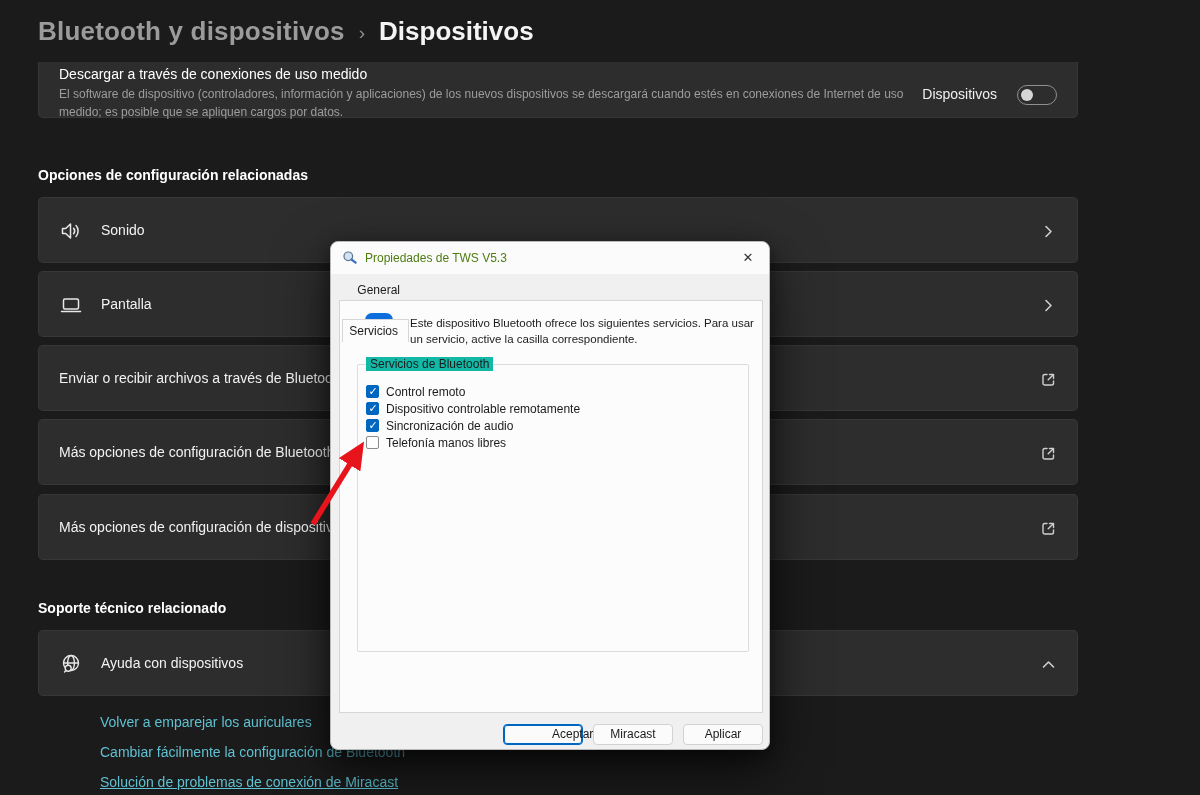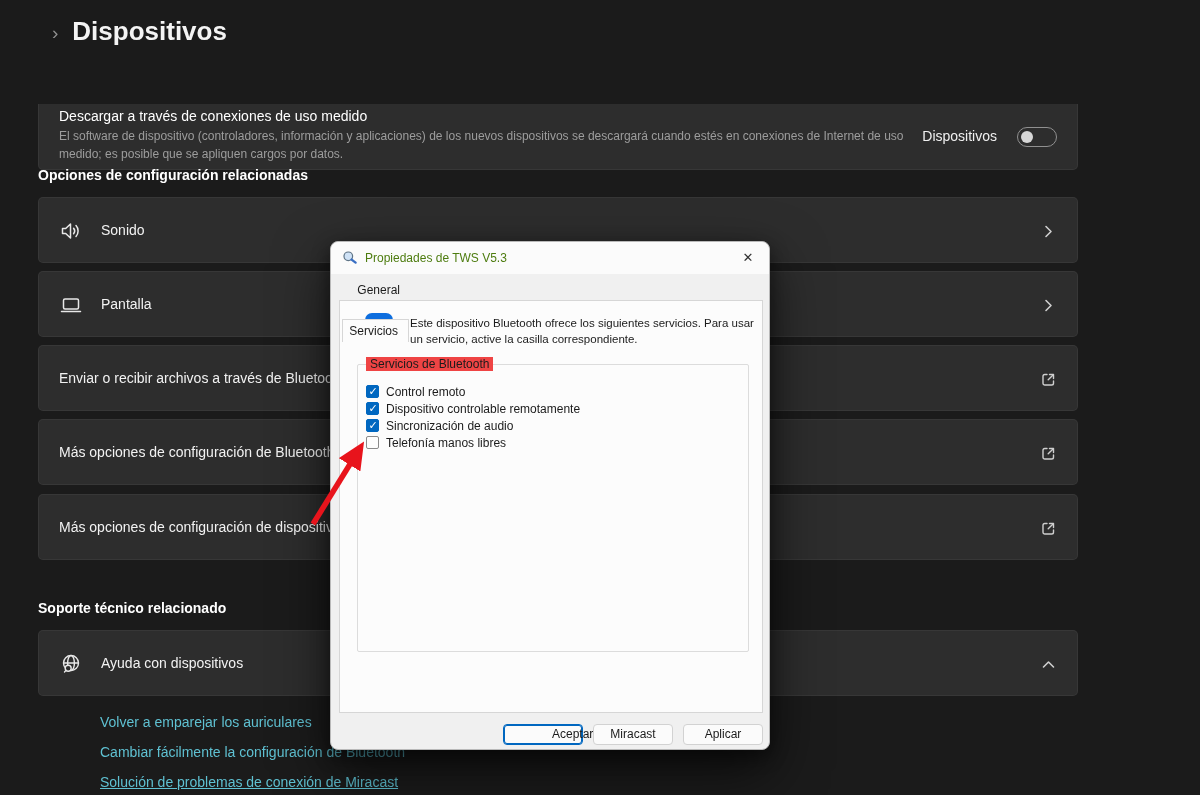--- a/index.html
+++ b/index.html
@@ -8,21 +8,21 @@
 
   
   .breadcrumb { position:absolute; left:38px; top:16px; display:flex; align-items:center; }
   .crumb-parent { font-size:26px; font-weight:600; color:#9b9b9b; letter-spacing:.2px; }
   .crumb-sep { font-size:19px; color:#8f8f8f; margin:2px 14px 0 14px; }
   .crumb-current { font-size:26px; font-weight:600; color:#f4f4f4; }
 
   .card { position:absolute; left:38px; width:1040px; background:#2d2d2d; border:1px solid rgba(255,255,255,.05); border-radius:5px; }
   .card.clipped-top { border-top:none; border-radius:0 0 5px 5px; }
 
-  .metered-card { top:62px; height:66px;margin-top:42px; }
+  .metered-card { top:62px; height:56px; }
   .metered-title { position:absolute; left:20px; top:4px; font-size:14px; color:#ffffff; }
   .metered-desc { position:absolute; left:20px; top:23px; width:845px; font-size:12px; line-height:18px; color:#9d9d9d; }
   .toggle-label { position:absolute; right:80px; top:24px; font-size:14px; color:#f0f0f0; }
   .toggle { position:absolute; right:20px; top:23px; width:40px; height:20px; border:1px solid #909090; border-radius:10px; background:transparent; cursor:pointer; }
   .toggle .knob { position:absolute; left:3px; top:3px; width:12px; height:12px; border-radius:50%; background:#d6d6d6; }
 
   .section-heading { position:absolute; left:38px; font-size:14px; font-weight:bold; color:#ffffff; }
 
   .setting-row { display:block; }
   .row-icon { position:absolute; left:20px; top:21px; width:24px; height:24px; }
@@ -46,40 +46,41 @@
   .tab { font-size:12px; color:#1b1b1b; padding:2px 9px 3px 9px; cursor:pointer; position:relative; }
   .tab.active { background:#fcfcfc; border:1px solid #d6d6d6; border-bottom:none; padding:4px 10px 4px 6px; margin-bottom:-1px; z-index:3; border-radius:1px 1px 0 0; }
 
   .tab-page { position:absolute; left:8px; top:58px; width:424px; height:413px; background:#fcfcfc; border:1px solid #d6d6d6; z-index:2; }
 
   .bt-badge { position:absolute; left:25px; top:12px; width:28px; height:28px; background:#0e6ede; border-radius:7px; }
   .bt-badge svg { position:absolute; left:5px; top:5px; }
   .dlg-intro { position:absolute; left:70px; top:14px; width:348px; font-size:11.5px; line-height:16px; color:#1b1b1b; }
 
   .groupbox { position:absolute; left:17px; top:63px; width:392px; height:288px; border:1px solid #dcdcdc; border-radius:2px; }
-  .groupbox-label { position:absolute; left:8px; top:-8px; background:#ef4444; padding:0 4px; font-size:12px; color:#1b1b1b; }
+  .groupbox-label { position:absolute; left:8px; top:-8px; background:#14b8a6; padding:0 4px; font-size:12px; color:#1b1b1b; }
 
   .svc-row { position:absolute; left:8px; height:15px; display:flex; align-items:center; cursor:default; }
   .svc-row .cb { width:13px; height:13px; border:1px solid #8a8a8a; border-radius:2px; background:#fdfdfd; margin-right:7px; position:relative; cursor:pointer; flex:0 0 13px; }
   .svc-row.checked .cb { background:#0067c0; border-color:#0067c0; }
   .svc-row.checked .cb::after { content:"✓"; position:absolute; left:1.5px; top:-1px; font-size:11px; color:#ffffff; }
   .svc-label { font-size:12px; color:#1b1b1b; white-space:nowrap; }
 
   .dlg-btn { position:absolute; top:482px; width:80px; height:21px; background:#fbfbfb; border:1px solid #d2d2d2; border-radius:4px; font-size:12px; color:#1b1b1b; text-align:center; line-height:19px; cursor:pointer; }
   .dlg-btn.default { border-color:#0067c0; box-shadow:0 0 0 1px #0067c0 inset;padding-left:48px; }
 
   
   .arrow-overlay { position:absolute; left:0; top:0; width:1200px; height:795px; pointer-events:none; z-index:50; }
 
   svg.icon { display:block; }
 </style>
 </head>
 <body>
 
 <div class="breadcrumb">
+  <span class="crumb-parent">Bluetooth y dispositivos</span>
   <span class="crumb-sep">›</span>
   <span class="crumb-current">Dispositivos</span>
 </div>
 
 <div class="card metered-card clipped-top">
   <div class="metered-title">Descargar a través de conexiones de uso medido</div>
   <div class="metered-desc">El software de dispositivo (controladores, información y aplicaciones) de los nuevos dispositivos se descargará cuando estés en conexiones de Internet de uso medido; es posible que se apliquen cargos por datos.</div>
   <span class="toggle-label">Dispositivos</span>
   <div class="toggle">
       <div class="knob"></div>

